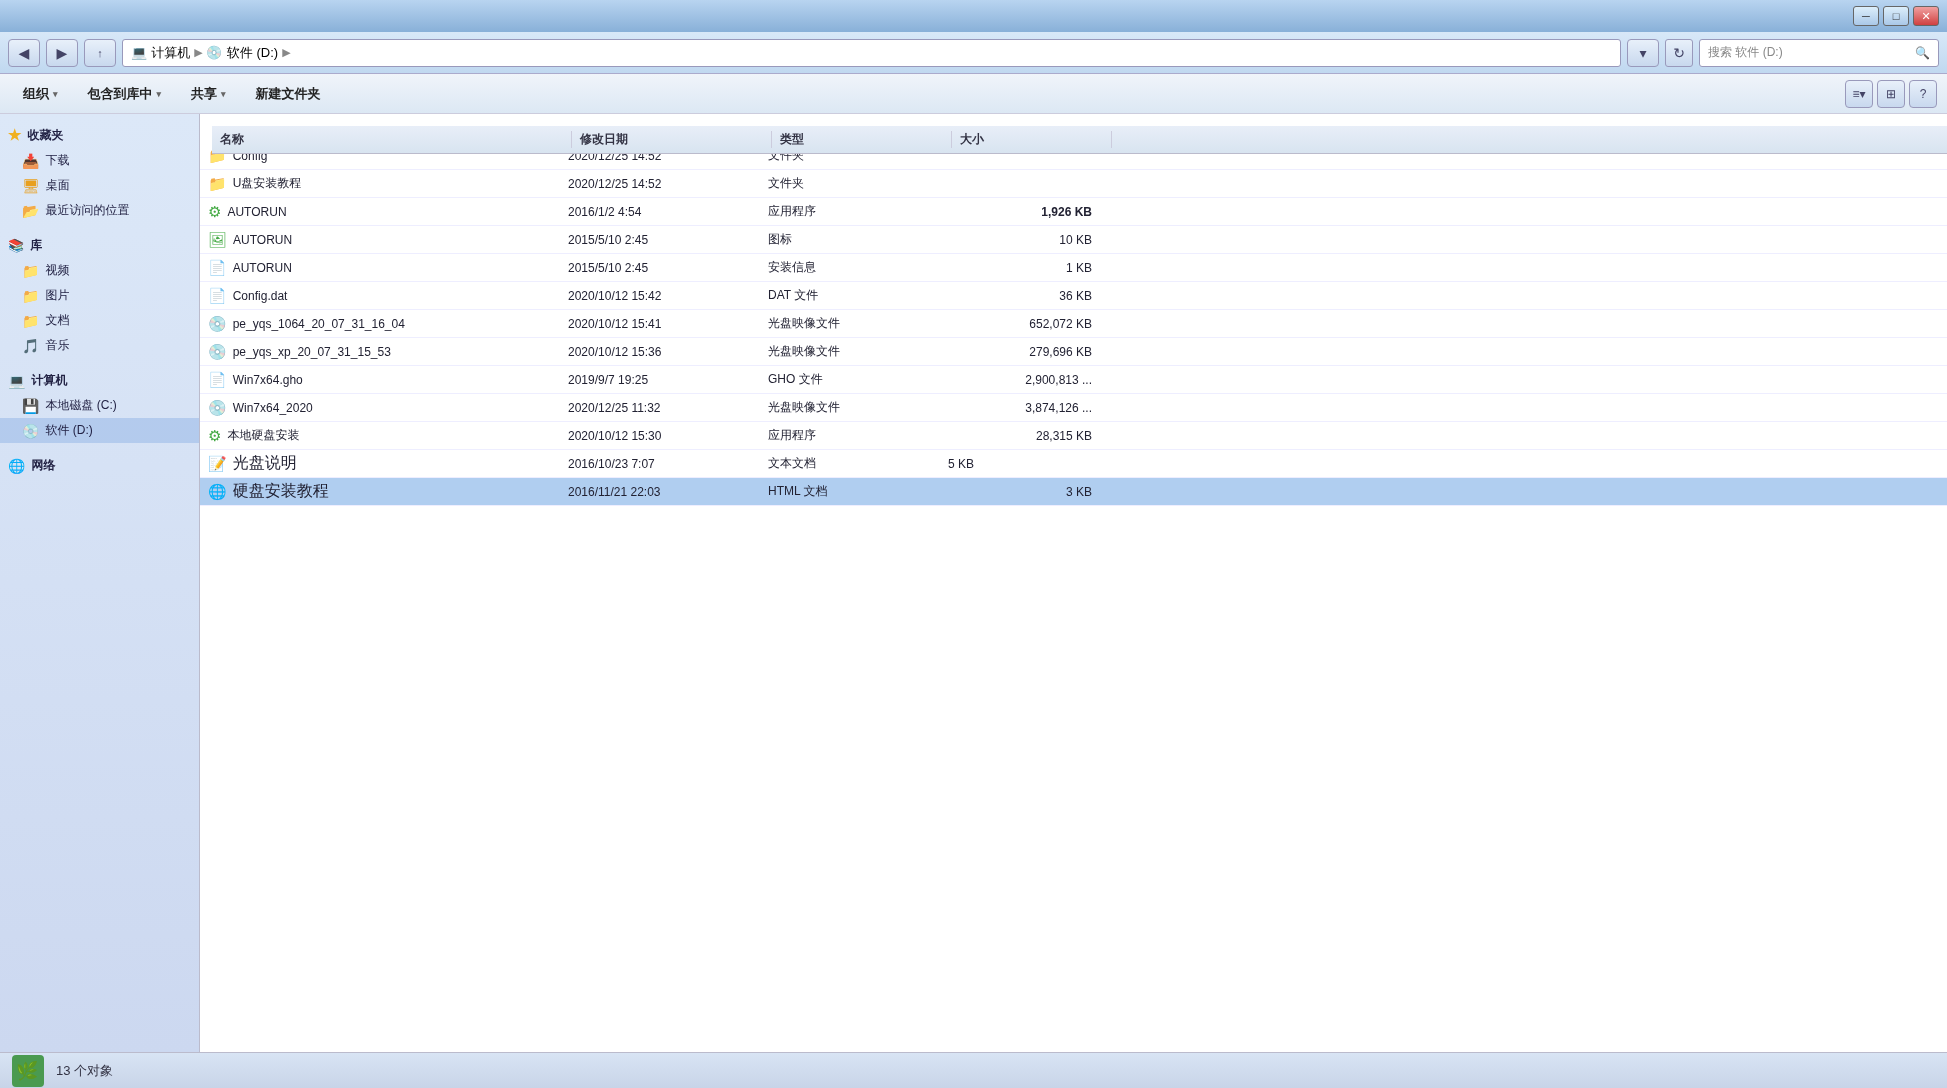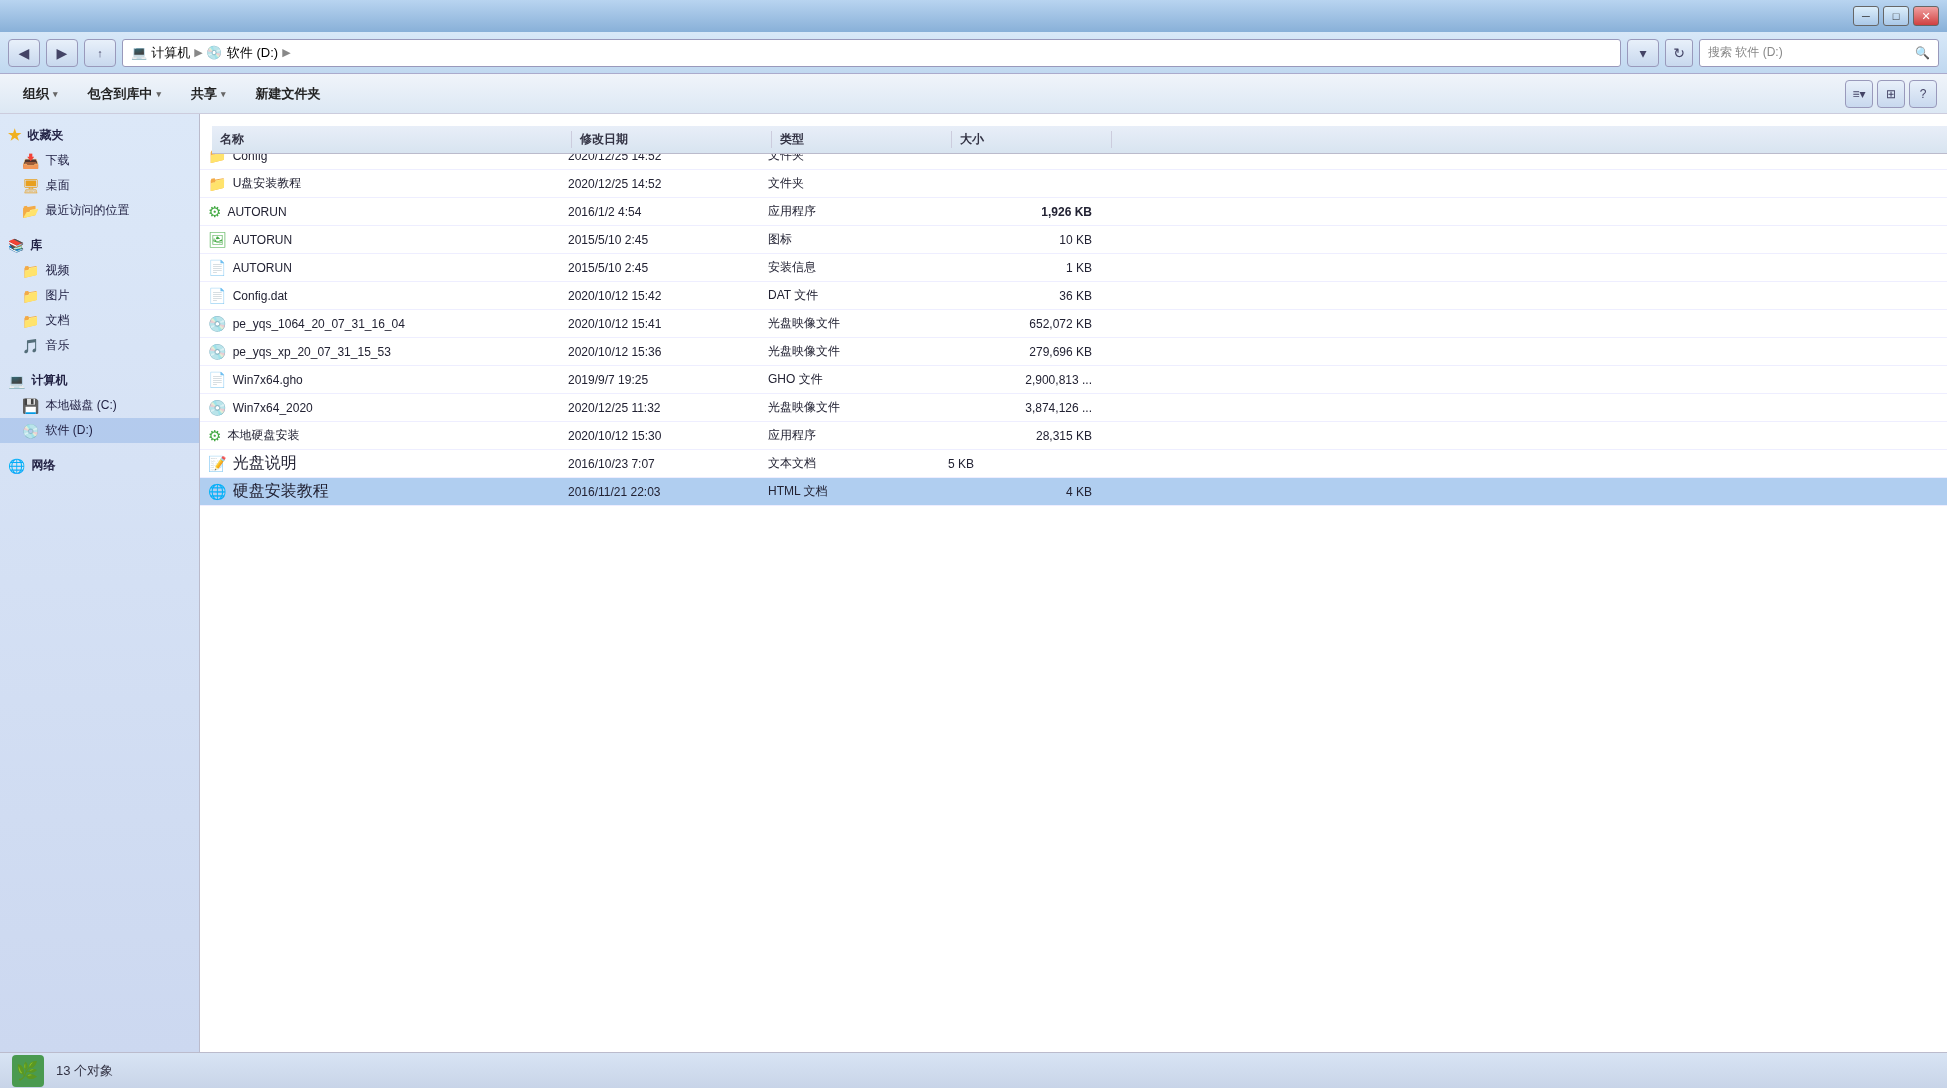--- a/index.html
+++ b/index.html
@@ -499,21 +499,21 @@
     <div class="file-cell">文本文档</div>
     <div class="file-cell" style="text-align:left;">5 KB</div>
   </div>
         <div class="file-row selected">
     <div class="file-name-cell">
       <span class="file-icon" style="color:#e85020">🌐</span>
       <span style="font-size:16px;color:#223;">硬盘安装教程</span>
     </div>
     <div class="file-cell">2016/11/21 22:03</div>
     <div class="file-cell">HTML 文档</div>
-    <div class="file-cell" style="text-align:right;">4 KB</div>
+    <div class="file-cell" style="text-align:right;">3 KB</div>
   </div>
       </div>
   </div>
 </div>
 
 <div class="status-bar">
   <div class="status-icon" style="background:#4a9a50; font-size:18px;">🌿</div>
   <span class="status-text">13 个对象</span>
 </div>
 

